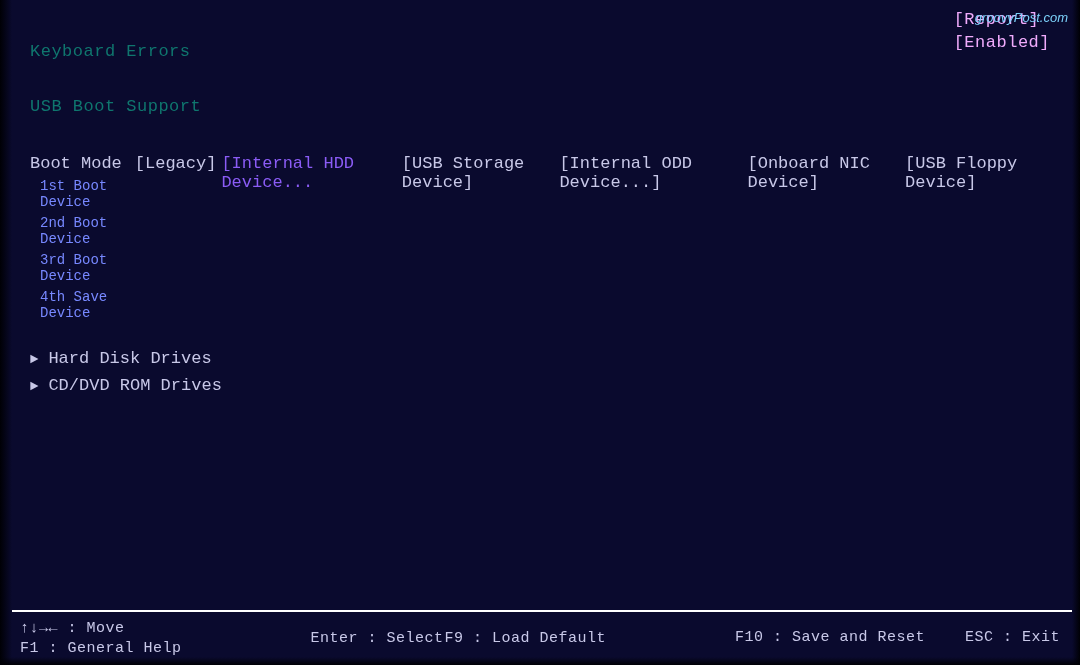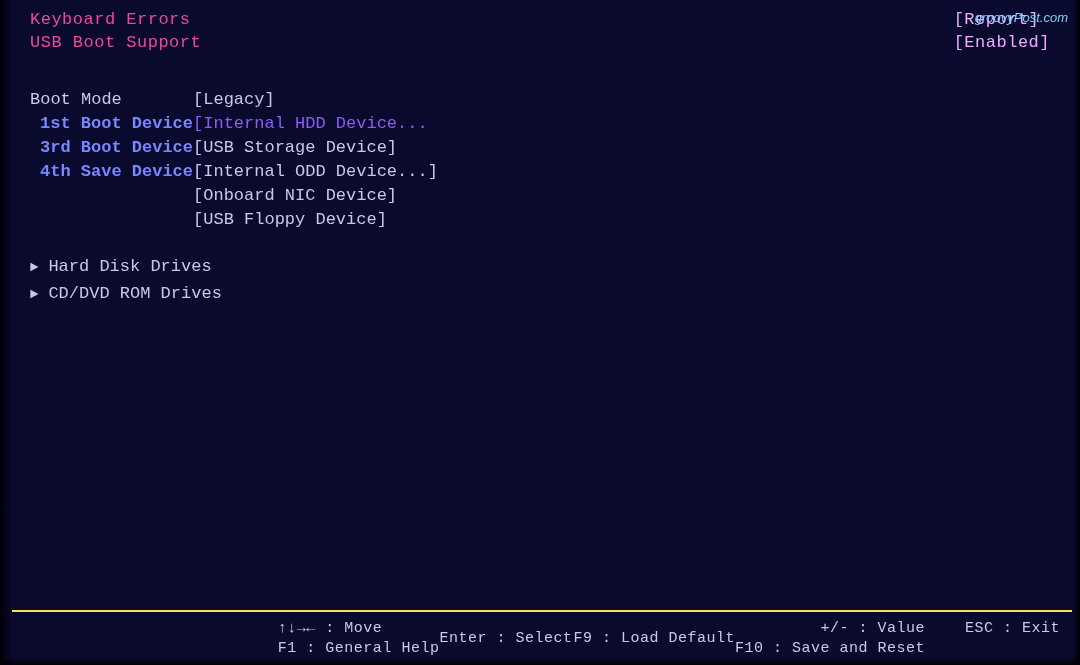--- a/index.html
+++ b/index.html
@@ -57,23 +57,24 @@
     }
 
     .right-values {
       display: flex;
       flex-direction: column;
       gap: 4px;
       text-align: left;
     }
 
     .bios-label {
-      color: #ec4899;
+      color: #0f766e;
       font-size: 17px;
       letter-spacing: 0.5px;
+      margin-top: 32px;
     }
 
     .bios-value {
       color: #f0abfc;
       font-size: 17px;
       letter-spacing: 0.5px;
     }
 
     .section-divider {
       height: 18px;
@@ -86,34 +87,32 @@
     }
 
     .boot-label-col {
       display: flex;
       flex-direction: column;
       gap: 5px;
     }
 
     .boot-value-col {
       display: flex;
-      flex-direction: column;
       gap: 5px;
     }
 
     .boot-mode-label {
       color: #c8c8e8;
       font-size: 17px;
     }
 
     .boot-device-label {
       color: #7788ff;
-      font-size: 17px;
+      font-size: 14px;
       padding-left: 10px;
-      font-weight: bold;
     }
 
     .boot-value {
       color: #c8c8e8;
       font-size: 17px;
     }
 
     .boot-value.highlighted {
       color: #8b5cf6;
     }
@@ -133,24 +132,24 @@
       font-size: 17px;
     }
 
     .arrow-icon {
       color: #c8c8e8;
       font-size: 14px;
     }
 
     .status-bar {
       background-color: #0a0a2e;
-      border-top: 2px solid #fde047;
+      border-top: 2px solid #ffffff;
       padding: 8px 20px;
       display: flex;
-      justify-content: flex-end;
+      justify-content: space-between;
       align-items: center;
     }
 
     .status-bar-left {
       display: flex;
       flex-direction: column;
       gap: 3px;
     }
 
     .status-bar-center {
@@ -221,20 +220,21 @@
         <span class="bios-value">[Enabled]</span>
       </div>
     </div>
 
     <div class="section-divider"></div>
 
     <div class="boot-section">
       <div class="boot-label-col">
         <span class="boot-mode-label">Boot Mode</span>
         <span class="boot-device-label">1st Boot Device</span>
+        <span class="boot-device-label">2nd Boot Device</span>
         <span class="boot-device-label">3rd Boot Device</span>
         <span class="boot-device-label">4th Save Device</span>
       </div>
       <div class="boot-value-col">
         <span class="boot-value">[Legacy]</span>
         <span class="boot-value highlighted">[Internal HDD Device...</span>
         <span class="boot-value">[USB Storage Device]</span>
         <span class="boot-value">[Internal ODD Device...]</span>
         <span class="boot-value">[Onboard NIC Device]</span>
         <span class="boot-value">[USB Floppy Device]</span>
@@ -258,21 +258,20 @@
     <div class="status-bar-left">
       <span class="status-text">↑↓→← : Move</span>
       <span class="status-text">F1 : General Help</span>
     </div>
     <div class="status-bar-center">
       <span class="status-text">Enter : Select</span>
       <span class="status-text">F9 : Load Default</span>
     </div>
     <div style="display:flex; gap: 40px;">
       <div class="status-bar-right-group">
-        <span class="status-text">+/- : Value</span>
         <span class="status-text">F10 : Save and Reset</span>
       </div>
       <div class="status-bar-right-group">
         <span class="status-text">ESC : Exit</span>
         <span class="status-text"></span>
       </div>
     </div>
   </div>
 
   <div class="screen-edge-bottom"></div>

